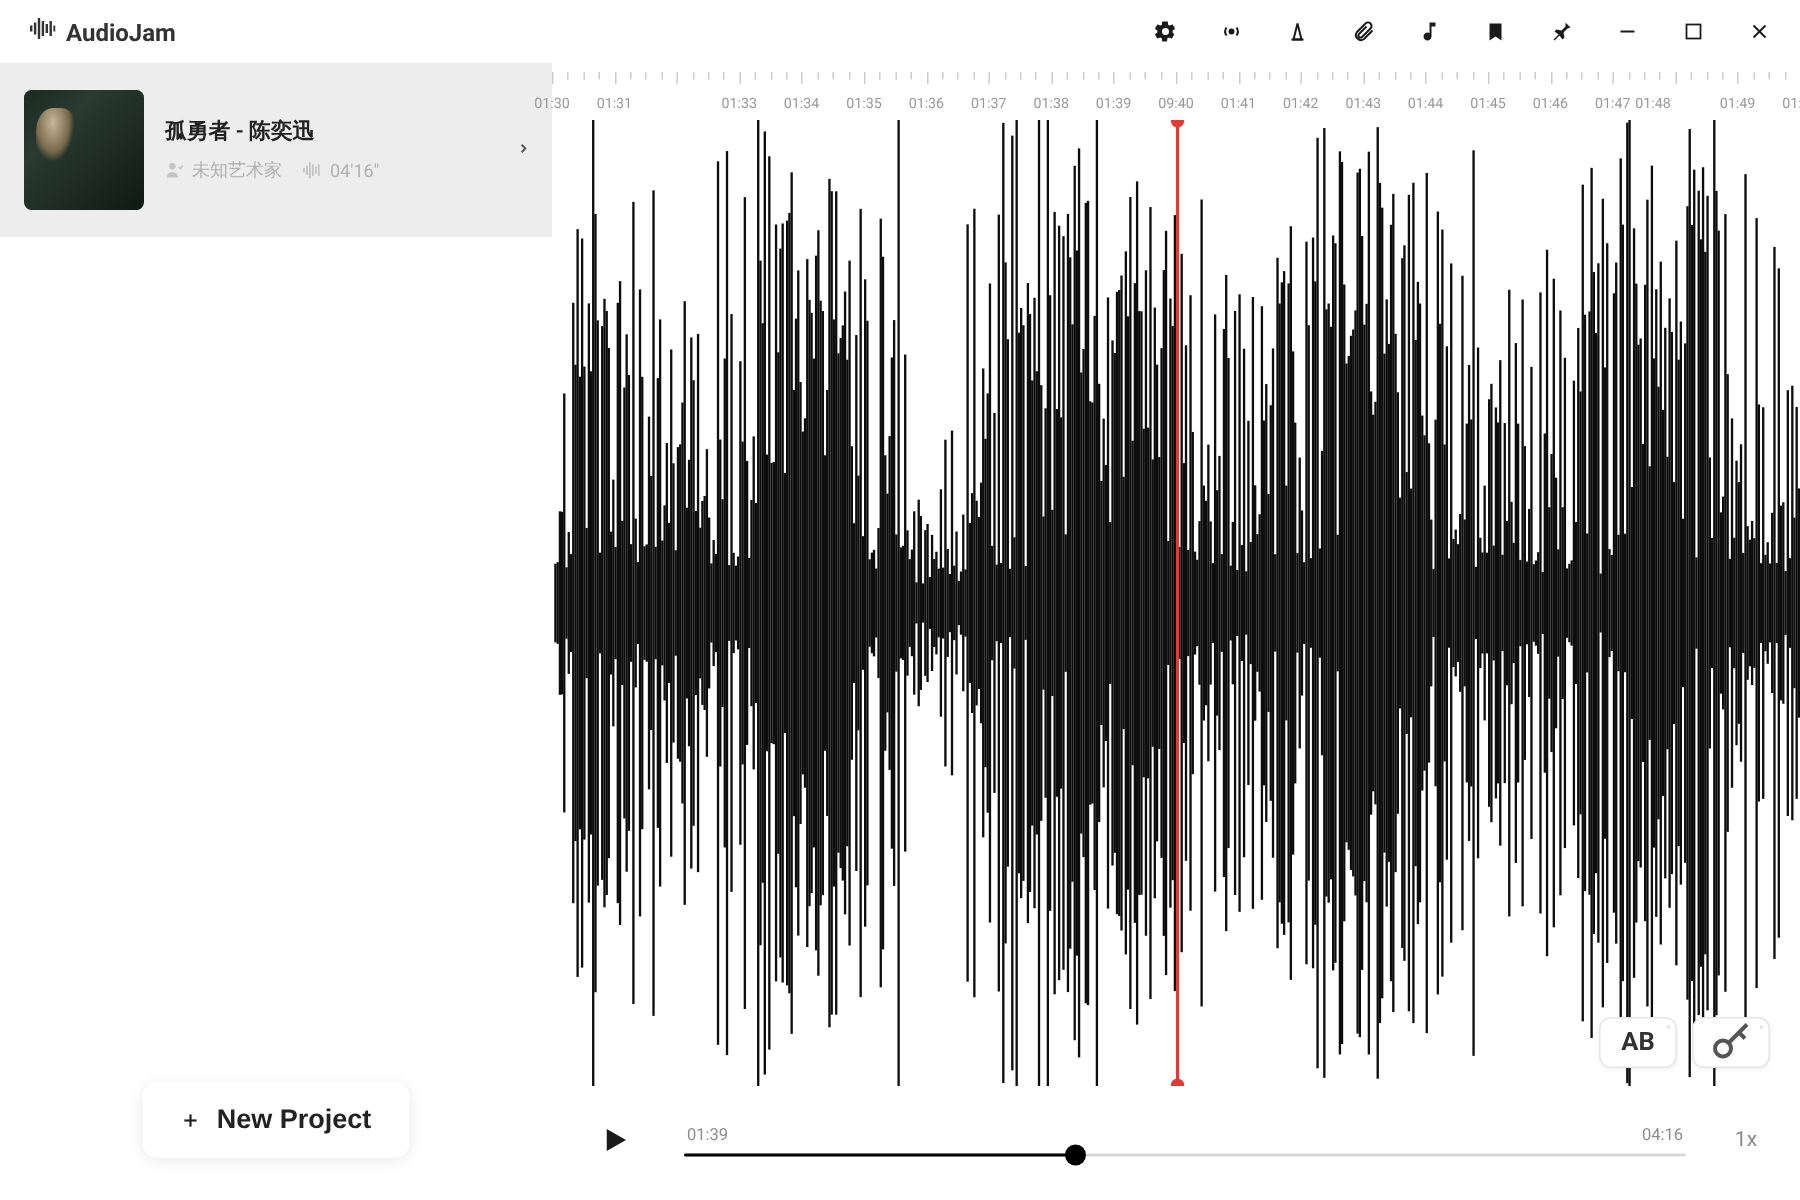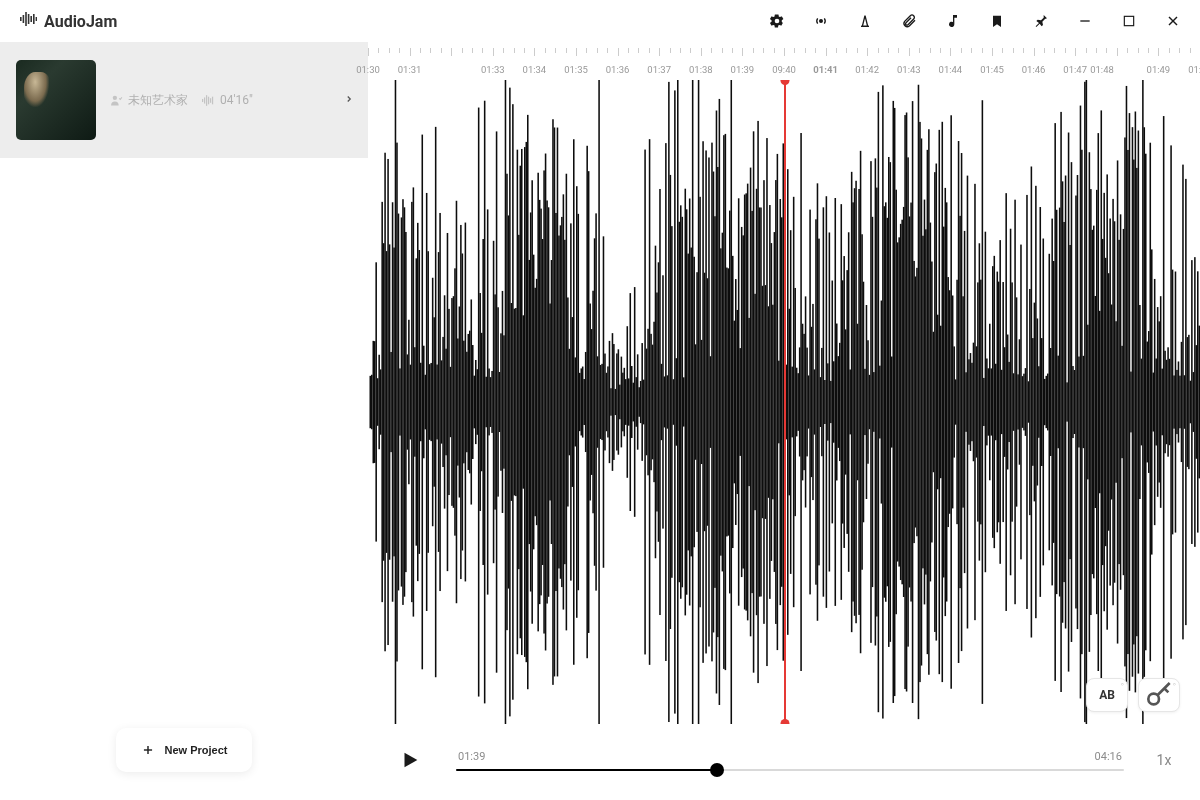--- a/index.html
+++ b/index.html
@@ -15,31 +15,31 @@
 .section-label { font-size: 10.5px; letter-spacing: 0.6px; color: #999; font-weight: 600; padding: 24px 24px 10px 24px; }
 .track-card { background: #ededed; margin: 0; padding: 18px 14px 18px 16px; display: flex; align-items: center; gap: 14px; cursor: pointer; }
 .track-cover { width: 80px; height: 80px; border-radius: 5px; background: linear-gradient(135deg,#1a2a20 0%,#2a3a30 30%,#0e1a14 100%); position: relative; overflow: hidden; }
 .track-cover::after { content:""; position:absolute; top:12px; left:8px; width:28px; height:40px; background:radial-gradient(ellipse at 40% 25%, #c8b896 0%, #7a6a4e 45%, transparent 60%); border-radius:40% 40% 30% 30%; }
 .track-meta { flex: 1; display: flex; flex-direction: column; gap: 8px; }
 .track-title { font-size: 14.5px; font-weight: 600; color: #222; }
 .track-sub { display: flex; align-items: center; gap: 14px; font-size: 12px; color: #b0b0b0; }
 .track-sub .sub-item { display: flex; align-items: center; gap: 5px; }
 .chev { color: #555; }
 .sidebar-bottom { margin-top: auto; padding: 0 0 28px 0; display: flex; justify-content: center; }
-.new-project { background: #fff; border: 1px solid transparent; border-radius: 10px; box-shadow: 0 2px 10px rgba(0,0,0,0.08); padding: 14px 24px; font-size: 11px; font-weight: 600; color: #222; display: flex; align-items: center; gap: 10px; cursor: pointer; }
+.new-project { background: #fff; border: 1px solid transparent; border-radius: 10px; box-shadow: 0 2px 10px rgba(0,0,0,0.08); padding: 14px 24px; font-size: 18px; font-weight: 600; color: #222; display: flex; align-items: center; gap: 10px; cursor: pointer; }
 .editor { flex: 1; display: flex; flex-direction: column; position: relative; background:#fff; }
 .ruler { height: 38px; position: relative; font-size: 9.5px; color: #999; }
 .ruler-ticks { position: absolute; inset: 0; }
 .waveform { flex: 1; position: relative; background: #fff; overflow: hidden; }
 .waveform svg { width: 100%; height: 100%; display: block; }
 .playhead { position: absolute; top: 0; bottom: 0; width: 2px; background: #e53935; z-index: 10; }
 .playhead::before,.playhead::after { content:""; position:absolute; left:50%; transform:translateX(-50%); width:9px; height:9px; border-radius:50%; background:#e53935; }
 .playhead::before { top: -4px; } .playhead::after { bottom: -4px; }
 .side-chips { position: absolute; right: 20px; bottom: 12px; display: flex; gap: 10px; z-index: 15; }
-.chip { background: #fff; border: 1px solid #e6e6e6; border-radius: 8px; width: 42px; height: 34px; display: flex; align-items: center; justify-content: center; font-size: 12px; font-weight: 700; color: #333; cursor: pointer; box-shadow: 0 1px 3px rgba(0,0,0,0.06); position: relative; }
+.chip { background: #fff; border: 1px solid #e6e6e6; border-radius: 8px; width: 52px; height: 34px; display: flex; align-items: center; justify-content: center; font-size: 17px; font-weight: 700; color: #333; cursor: pointer; box-shadow: 0 1px 3px rgba(0,0,0,0.06); position: relative; }
 .chip::after { content:"◦"; position:absolute; top:0px; right:3px; font-size:9px; color:#bbb; }
 .transport { height: 76px; display: flex; align-items: center; padding: 0 24px 4px 24px; gap: 28px; }
 .play-btn { width: 36px; height: 36px; display:flex; align-items:center; justify-content:center; cursor:pointer; }
 .progress-wrap { flex: 1; display:flex; flex-direction:column; gap:6px; }
 .progress-labels { display:flex; justify-content:space-between; font-size:11px; color:#8c8c8c; padding: 0 2px; }
 .progress-bar { height: 2px; background:#d9d9d9; position:relative; border-radius:2px; }
 .progress-fill { position:absolute; left:0; top:0; bottom:0; background:#000; border-radius:2px; }
 .progress-thumb { position:absolute; top:50%; transform:translate(-50%,-50%); width:14px; height:14px; border-radius:50%; background:#000; }
 .speed { font-size: 14px; color: #888; min-width: 24px; text-align:center; cursor:pointer; }
 .tick { position:absolute; top:6px; width:1px; height:5px; background:#ccc; }
@@ -121,20 +121,21 @@
         </svg>
       </span>
   </div>
 </div>
 
 <div class="main">
   <div class="sidebar">
     <div class="track-card">
       <div class="track-cover"></div>
       <div class="track-meta">
+        <div class="track-title">孤勇者 - 陈奕迅</div>
         <div class="track-sub">
           <span class="sub-item">
             <svg width="13" height="13" viewBox="0 0 24 24" fill="#c4c4c4">
                 <circle cx="9" cy="7" r="4"></circle>
                 <path d="M2 21a7 7 0 0 1 14 0z"></path>
                 <path d="M17 8l2 2 3-4" stroke="#c4c4c4" stroke-width="2" fill="none"></path>
               </svg>
             <span>未知艺术家</span>
           </span>
           <span class="sub-item">
@@ -220,21 +221,21 @@
           <div class="tick-label" style="left: 374.4px;">01:39</div>
           <div class="tick major" style="left: 416px;"></div>
           <div class="tick" style="left: 426.4px;"></div>
           <div class="tick" style="left: 436.8px;"></div>
           <div class="tick" style="left: 447.2px;"></div>
           <div class="tick-label" style="left: 416px;">09:40</div>
           <div class="tick major" style="left: 457.6px;"></div>
           <div class="tick" style="left: 468px;"></div>
           <div class="tick" style="left: 478.4px;"></div>
           <div class="tick" style="left: 488.8px;"></div>
-          <div class="tick-label" style="left: 457.6px; font-weight: bold;">01:41</div>
+          <div class="tick-label" style="left: 457.6px;">01:41</div>
           <div class="tick major" style="left: 499.2px;"></div>
           <div class="tick" style="left: 509.6px;"></div>
           <div class="tick" style="left: 520px;"></div>
           <div class="tick" style="left: 530.4px;"></div>
           <div class="tick-label" style="left: 499.2px;">01:42</div>
           <div class="tick major" style="left: 540.8px;"></div>
           <div class="tick" style="left: 551.2px;"></div>
           <div class="tick" style="left: 561.6px;"></div>
           <div class="tick" style="left: 572px;"></div>
           <div class="tick-label" style="left: 540.8px;">01:43</div>

